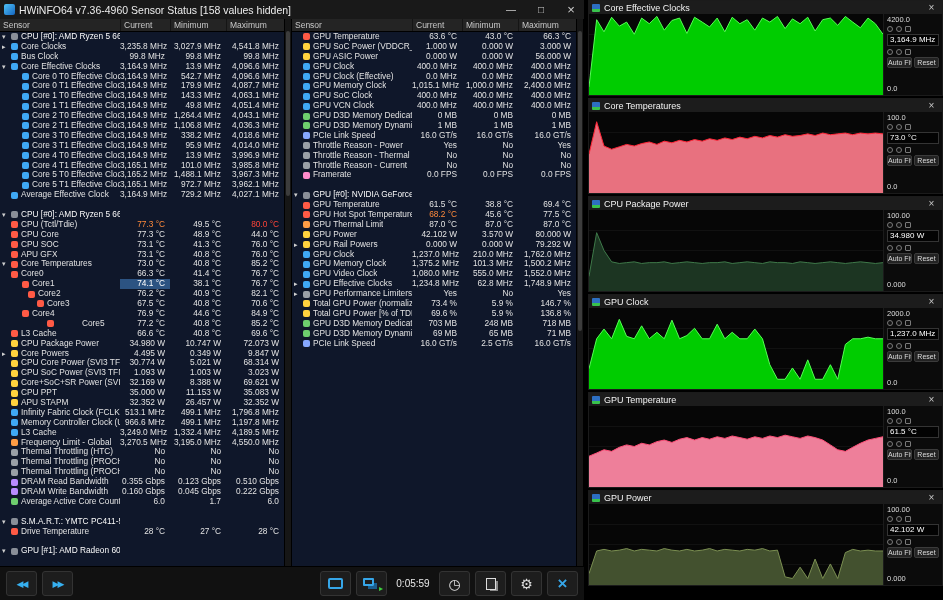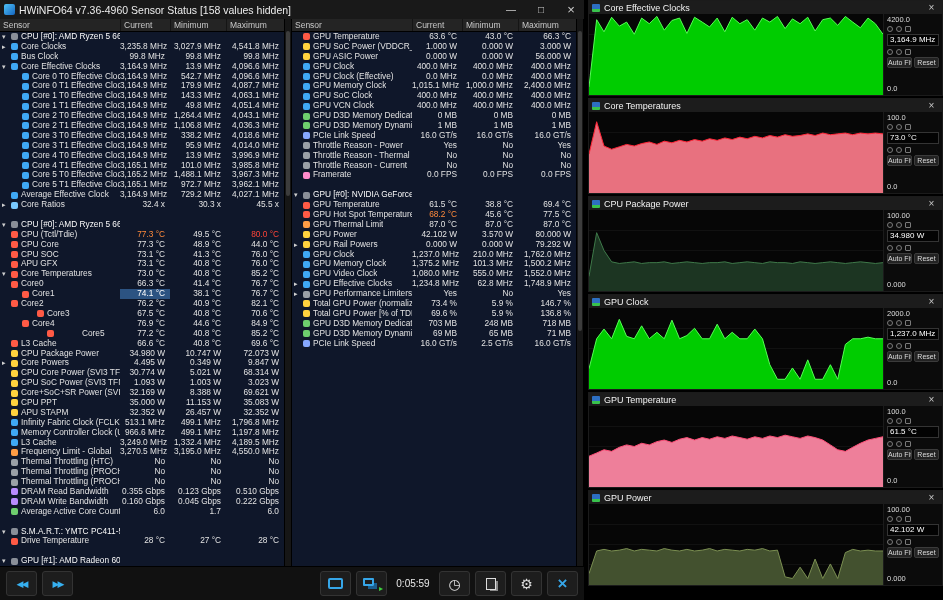--- a/index.html
+++ b/index.html
@@ -279,30 +279,20 @@
           <div class="row">
             <div class="lab">
               <span class="exp"></span>
               <span class="ric ic-clock"></span>
               <span class="lt">Average Effective Clock</span>
             </div>
             <div class="val">3,164.9 MHz</div>
             <div class="val">729.2 MHz</div>
             <div class="val">4,027.1 MHz</div>
           </div>
-          <div class="row">
-            <div class="lab">
-              <span class="exp">▸</span>
-              <span class="ric ic-ratio"></span>
-              <span class="lt">Core Ratios</span>
-            </div>
-            <div class="val">32.4 x</div>
-            <div class="val">30.3 x</div>
-            <div class="val">45.5 x</div>
-          </div>
           <div class="row blank"></div>
           <div class="row sec">
             <div class="lab">
               <span class="exp">▾</span>
               <span class="ric ic-cpu"></span>
               <span class="lt">CPU [#0]: AMD Ryzen 5 6600H: Enhanced</span>
             </div>
             <div class="val"></div>
             <div class="val"></div>
             <div class="val"></div>
@@ -371,21 +361,21 @@
             <div class="lab" style="padding-left: 13px;">
               <span class="exp"></span>
               <span class="ric ic-temp"></span>
               <span class="lt">Core1</span>
             </div>
             <div class="val sel">74.1 °C</div>
             <div class="val">38.1 °C</div>
             <div class="val">76.7 °C</div>
           </div>
           <div class="row">
-            <div class="lab" style="padding-left: 2px;">
+            <div class="lab" style="padding-left: 19px;">
               <span class="exp"></span>
               <span class="ric ic-temp"></span>
               <span class="lt">Core2</span>
             </div>
             <div class="val">76.2 °C</div>
             <div class="val">40.9 °C</div>
             <div class="val">82.1 °C</div>
           </div>
           <div class="row">
             <div class="lab" style="padding-left: 28px;">

